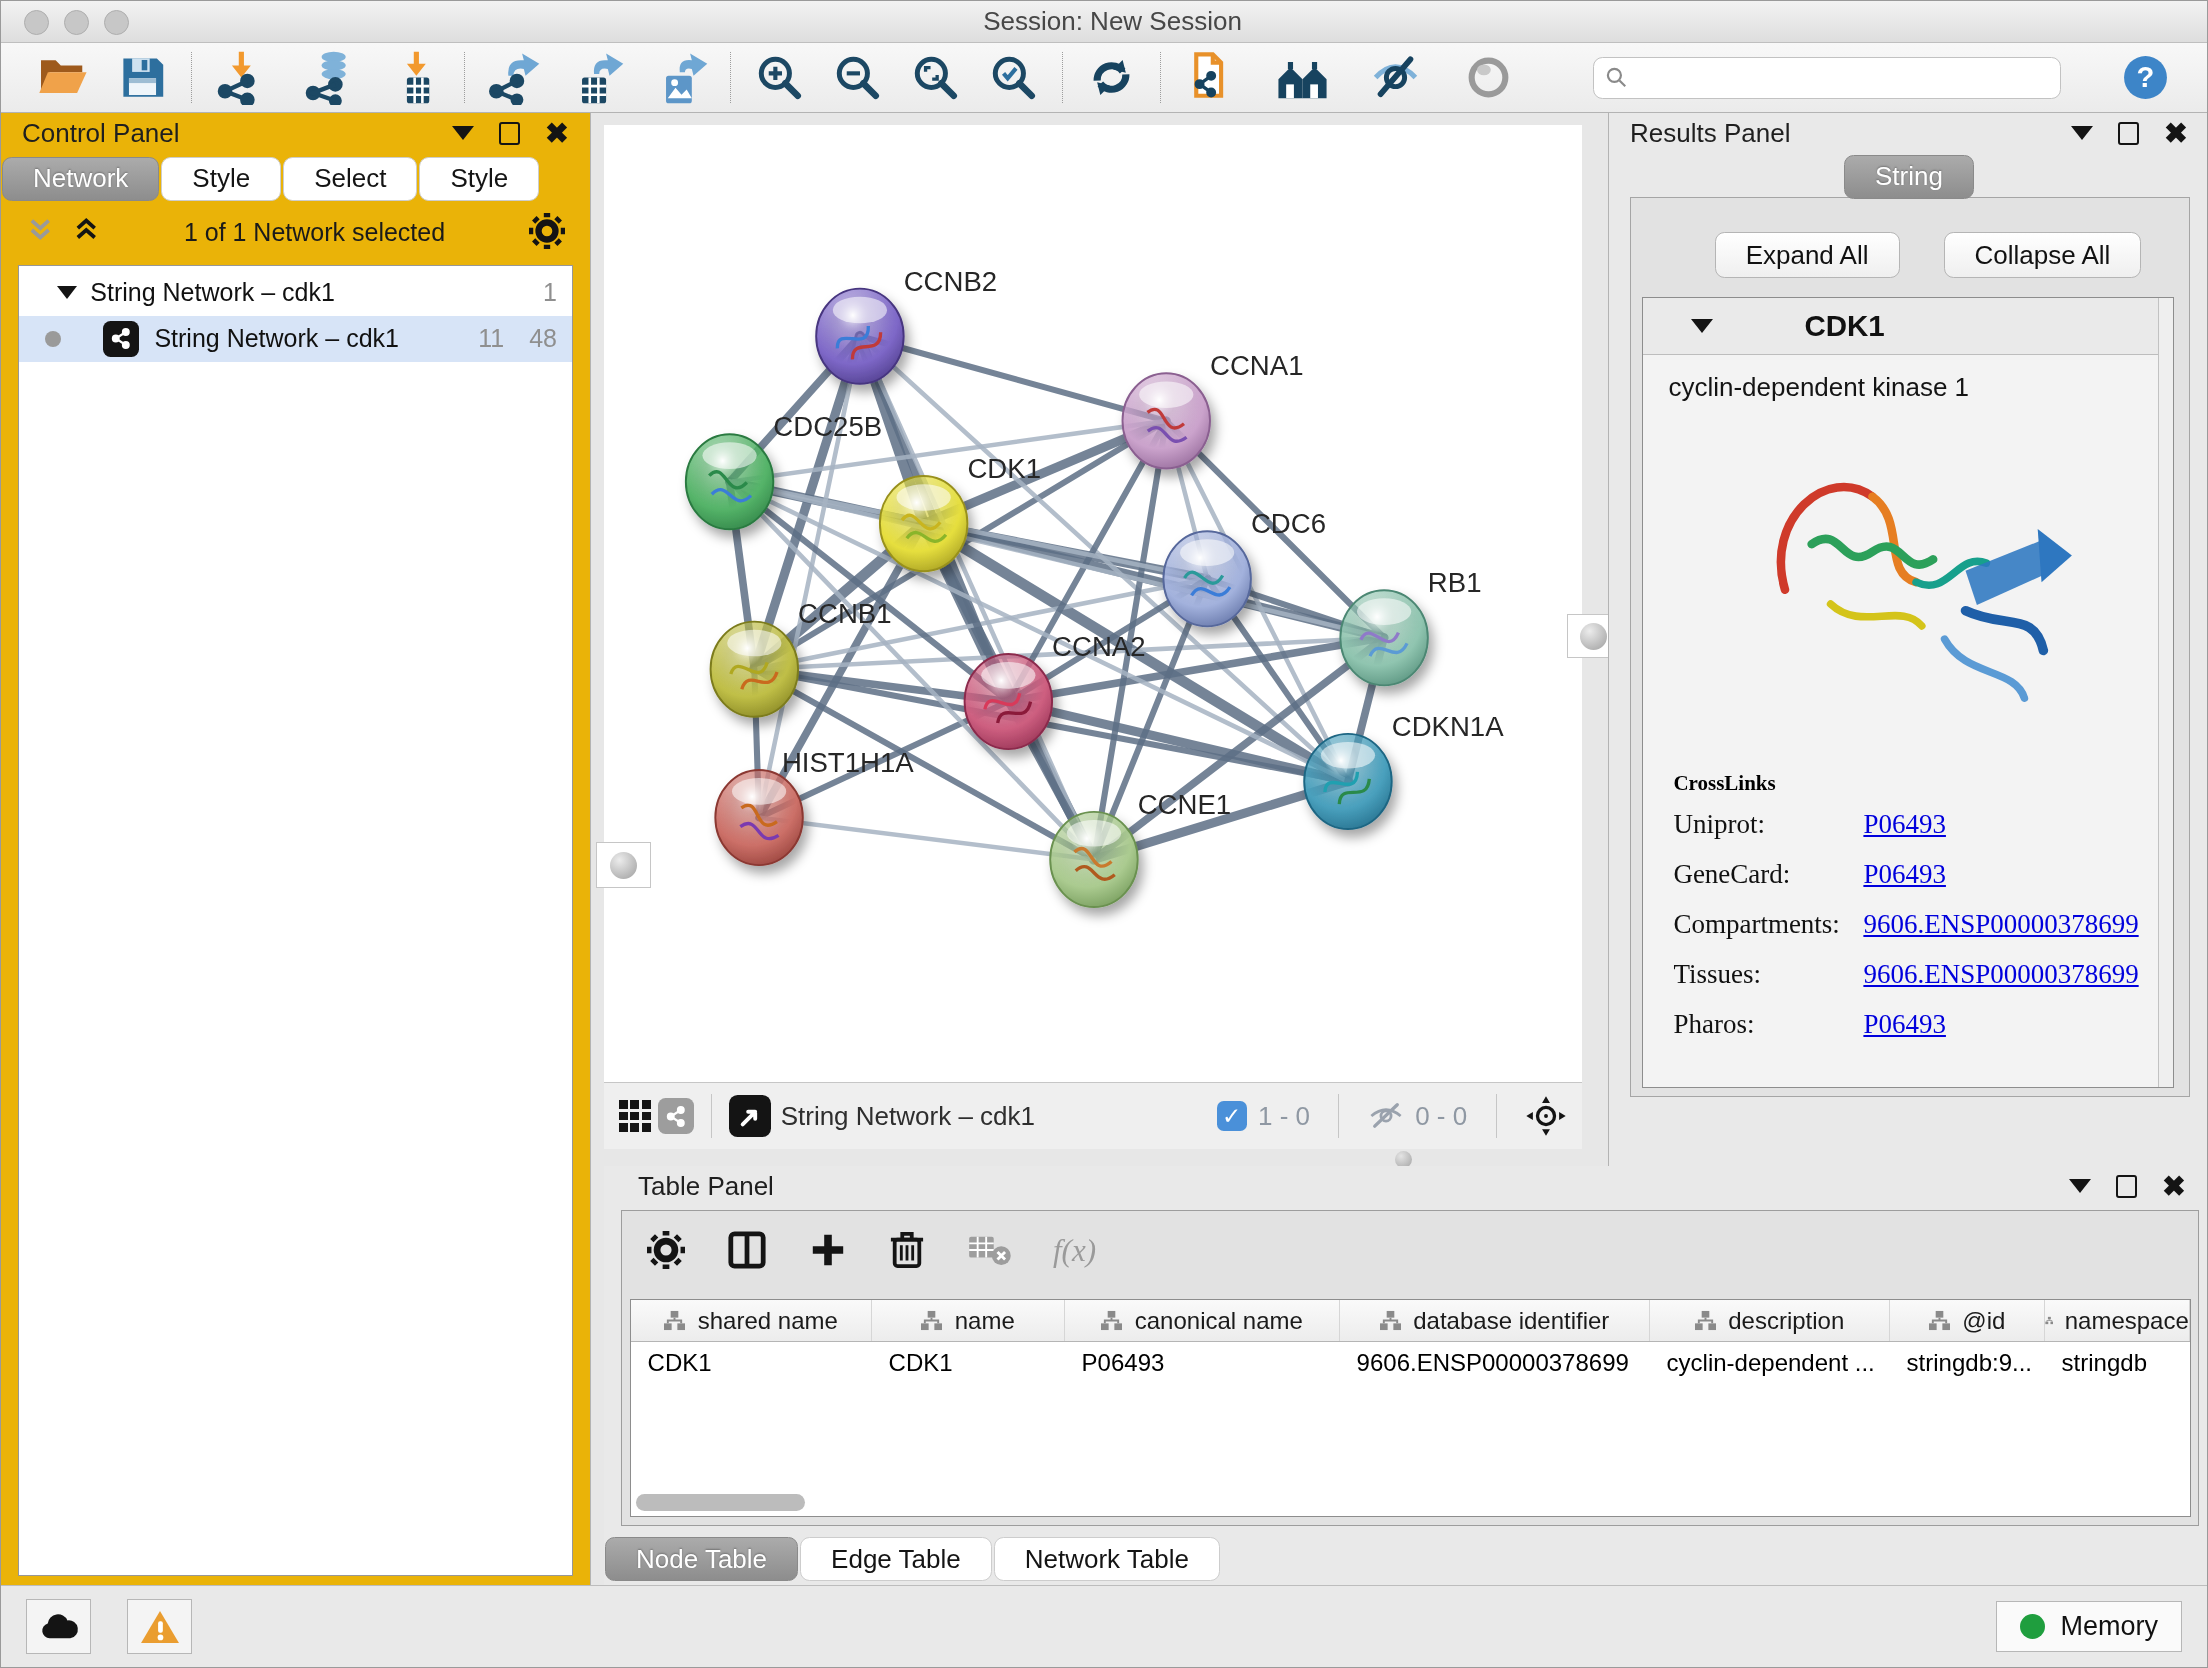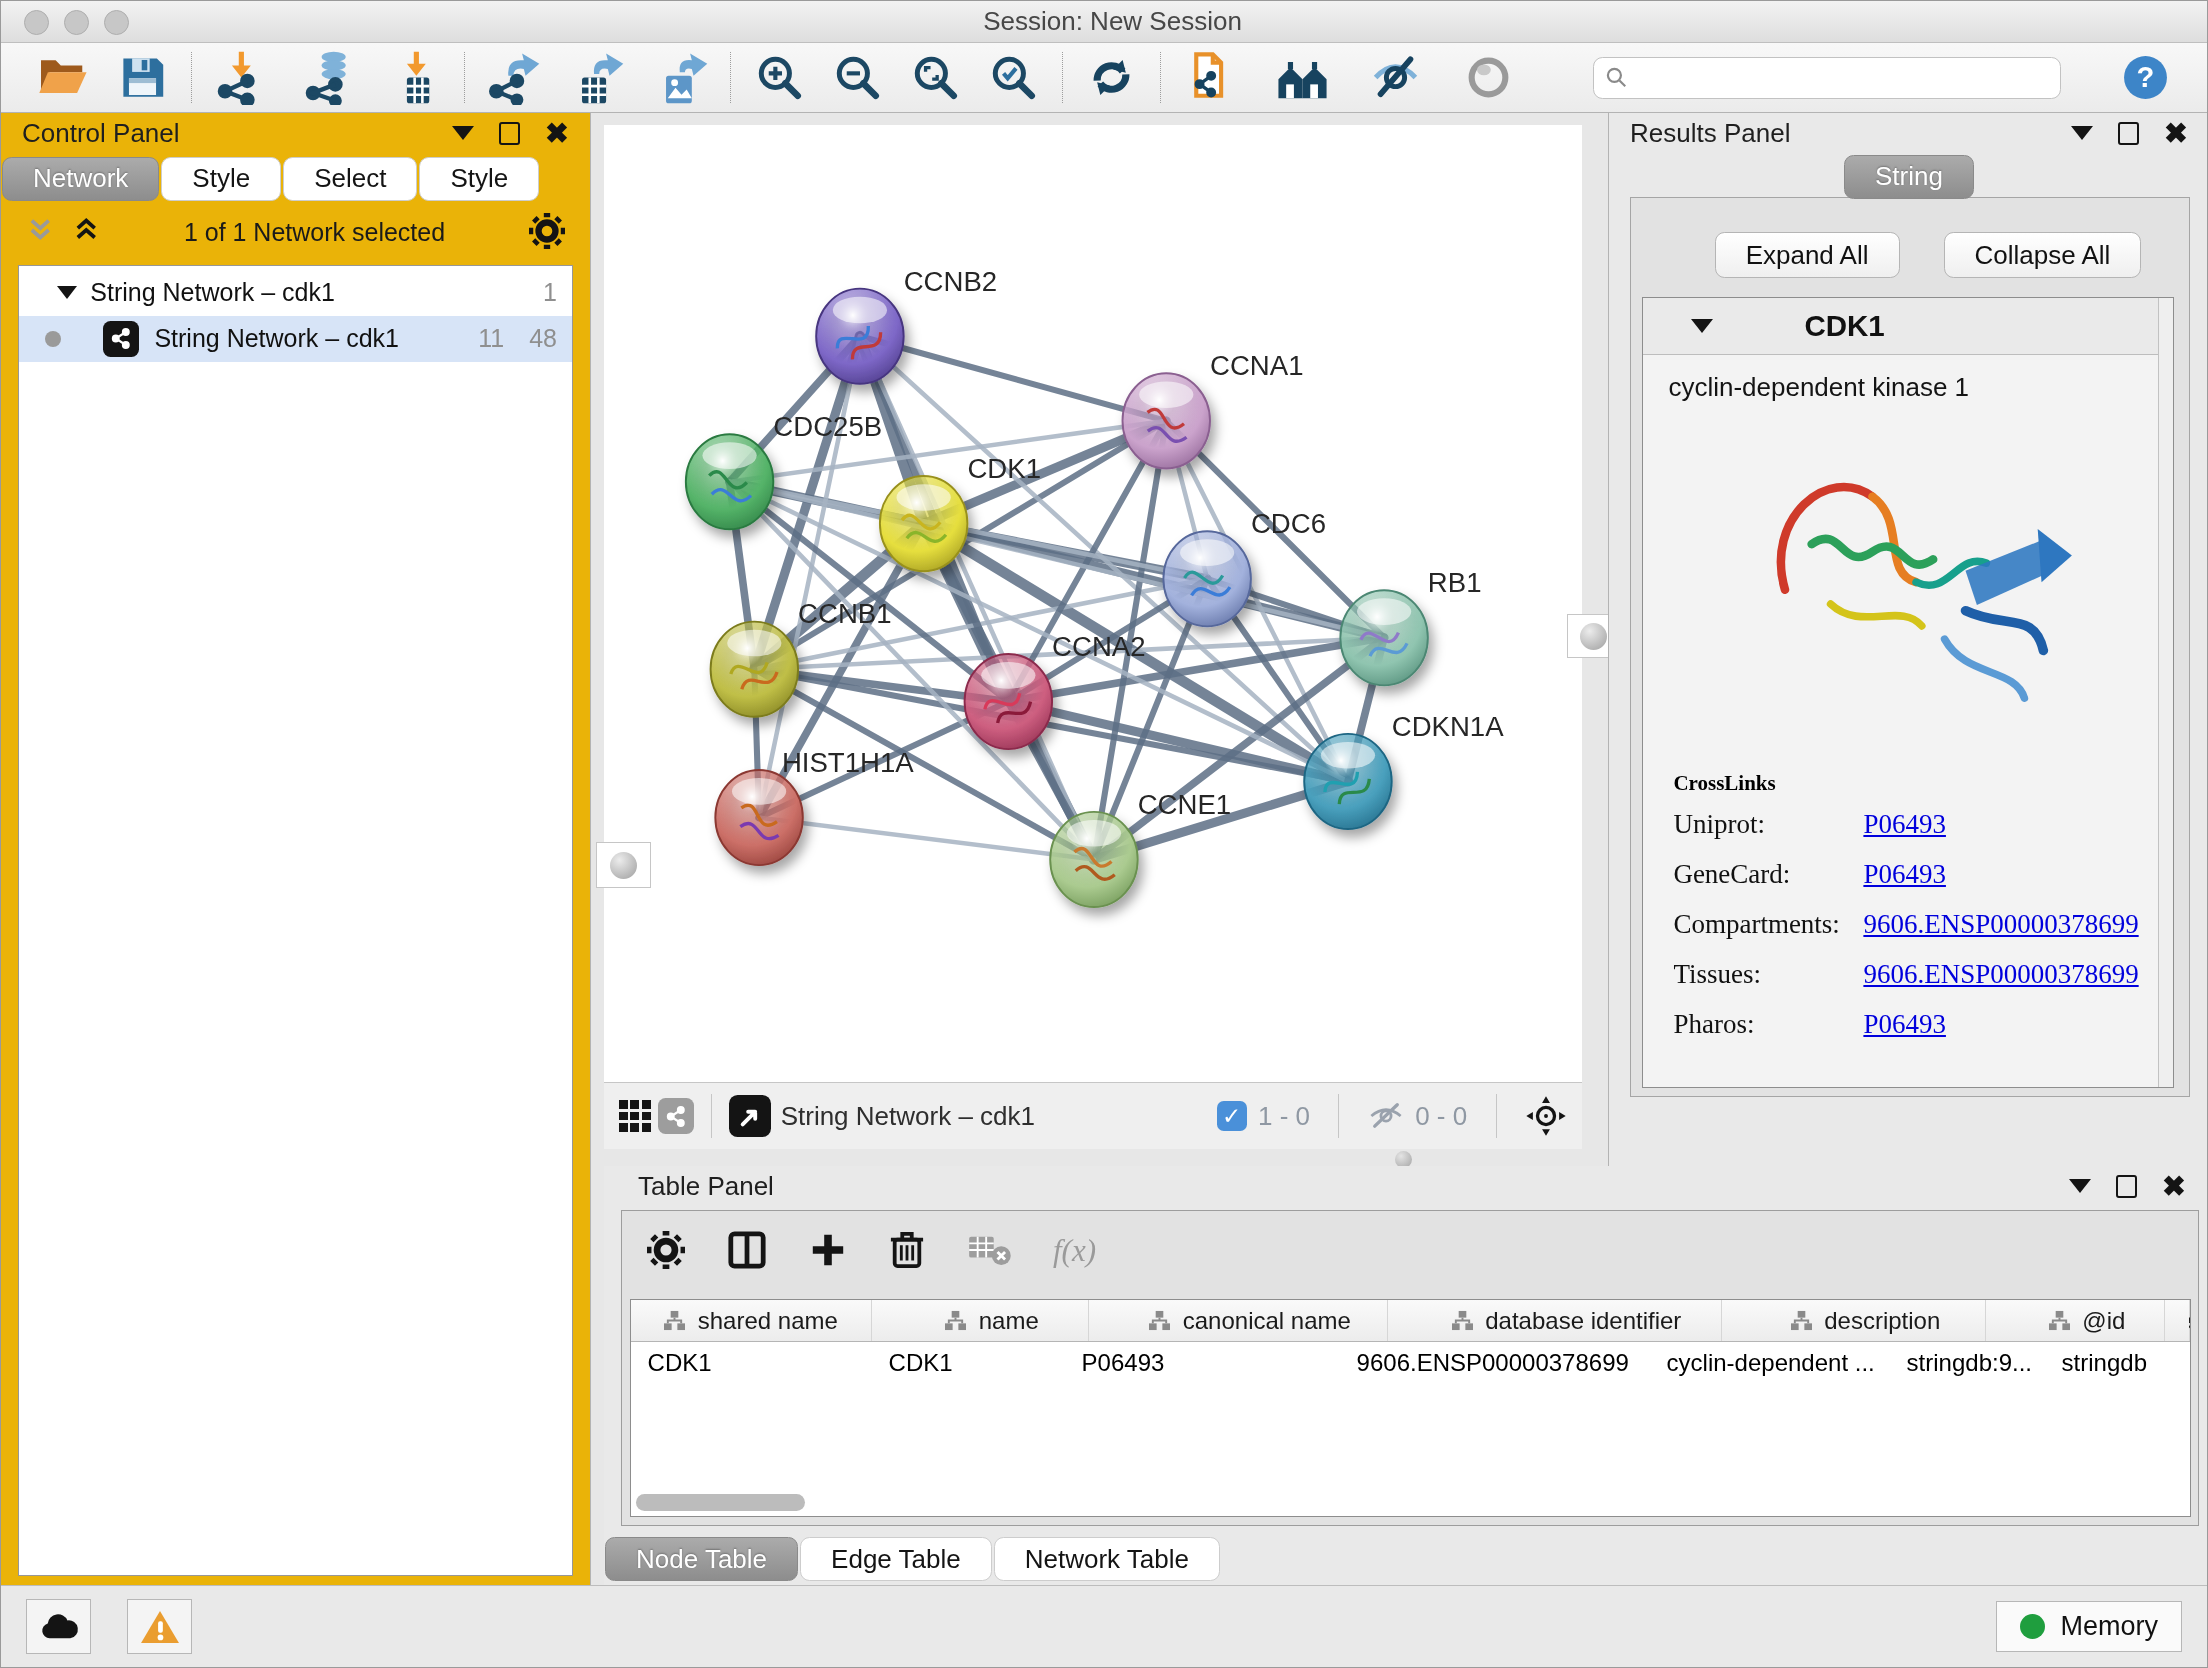--- a/index.html
+++ b/index.html
@@ -788,21 +788,21 @@
               <g stroke="#fff" stroke-width="2">
                 <path d="M2 11h26M2 18h26M11 4v22M20 4v22"></path>
               </g>
               <circle cx="36" cy="24" r="10" fill="#9d9d9d"></circle>
               <path d="M32 20l8 8M40 20l-8 8" stroke="#fff" stroke-width="3"></path>
             </svg>
         </span>
         <span class="fx">f(x)</span>
       </div>
       <div class="tbl">
-        <div class="tbl-head" id="tbl-head" style="grid-template-columns: 241px 193px 275px 310px 240px 155px 1fr; gap: 24px;">
+        <div class="tbl-head" id="tbl-head" style="grid-template-columns: 241px 193px 275px 310px 240px 155px 1fr;">
             <div class="hcell">
               <svg width="23" height="21" viewBox="0 0 24 22">
                 <g fill="#8a8a8a">
                   <rect x="8" y="1" width="8" height="7"></rect>
                   <rect x="1" y="14" width="8" height="7"></rect>
                   <rect x="15" y="14" width="8" height="7"></rect>
                 </g>
                 <path d="M12 8v3M5 14v-3h14v3" stroke="#8a8a8a" stroke-width="2" fill="none"></path>
               </svg>
               <span>shared name</span>

